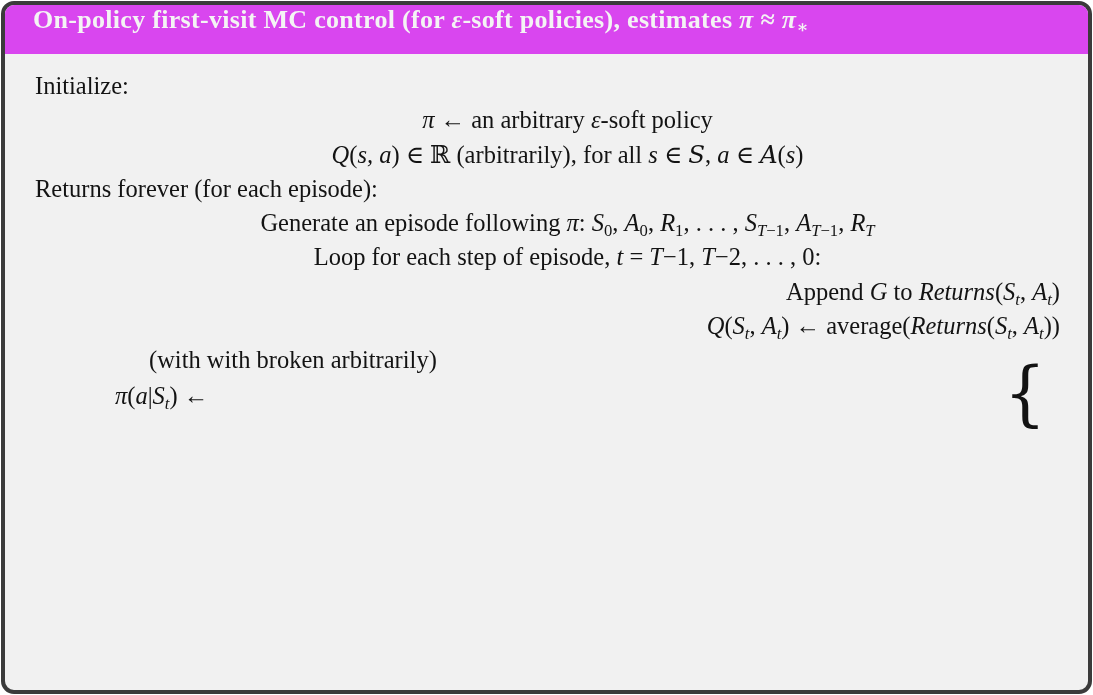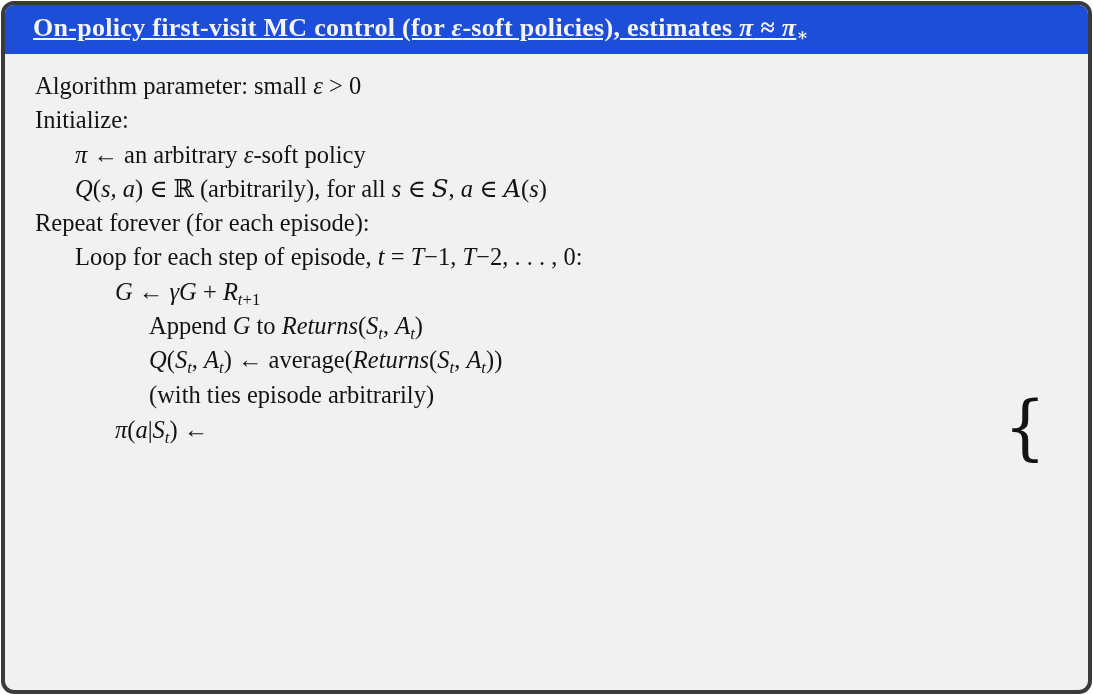--- a/index.html
+++ b/index.html
@@ -12,44 +12,43 @@
     position: absolute;
     left: 1px; top: 1px;
     width: 1091px; height: 693px;
     box-sizing: border-box;
     border: 4px solid #3b3b3b;
     border-radius: 13px;
     background: #f1f1f1;
     overflow: hidden;
   }
   .algo-header {
-    background: #1d4ed8;
+    background: #d946ef;
     height: 45px;
     display: flex;
-    align-items: center;
+    align-items: flex-start;
     padding: 0 28px 4px 28px;
     color: #f4f4f4;
     font-weight: bold;
     font-size: 26px;
     letter-spacing: 0.3px;
     white-space: nowrap;
-    text-decoration: underline;
   }
   .algo-body {
     padding: 15px 28px 0 30px;
     color: #131313;
     font-size: 24.5px;
     line-height: 34.3px;
     white-space: nowrap;
   }
   .line { display: block; }
   .ind-0 { padding-left: 0; }
-  .ind-1 { padding-left: 40px; }
+  .ind-1 { padding-left: 40px; text-align: center; }
   .ind-2 { padding-left: 80px; }
-  .ind-3 { padding-left: 114px; }
+  .ind-3 { padding-left: 114px; text-align: right; }
   .gap-after { margin-bottom: 17px; }
   .flex-line { display: flex; justify-content: space-between; align-items: baseline; }
   i { font-style: italic; }
   sub { font-size: 0.68em; line-height: 0; vertical-align: -0.28em; }
   sup { font-size: 0.68em; line-height: 0; vertical-align: 0.5em; }
   .cal { font-style: italic; font-family: "DejaVu Serif", serif; }
   .formula {
     margin-left: 80px;
     margin-top: 1px;
     display: flex;
@@ -74,33 +73,32 @@
 </style>
 </head>
 <body>
 
 <div class="algo-box">
   <div class="algo-header">
     <span>On-policy first-visit MC control (for <i>ε</i>-soft policies), estimates <i>π</i> ≈ <i>π</i><sub>∗</sub></span>
   </div>
 
   <div class="algo-body">
-    <div class="line ind-0">Algorithm parameter: small <i>ε</i> &gt; 0</div>
     <div class="line ind-0">Initialize:</div>
     <div class="line ind-1"><i>π</i> ← an arbitrary <i>ε</i>-soft policy</div>
     <div class="line ind-1"><i>Q</i>(<i>s, a</i>) ∈ ℝ (arbitrarily), for all <i>s</i> ∈ <span class="cal">S</span>, <i>a</i> ∈ <span class="cal">A</span>(<i>s</i>)</div>
 
-    <div class="line ind-0">Repeat forever (for each episode):</div>
+    <div class="line ind-0">Returns forever (for each episode):</div>
+    <div class="line ind-1">Generate an episode following <i>π</i>: <i>S</i><sub>0</sub>, <i>A</i><sub>0</sub>, <i>R</i><sub>1</sub>, . . . , <i>S</i><sub><i>T</i>−1</sub>, <i>A</i><sub><i>T</i>−1</sub>, <i>R</i><sub><i>T</i></sub></div>
     <div class="line ind-1">Loop for each step of episode, <i>t</i> = <i>T</i>−1, <i>T</i>−2, . . . , 0:</div>
-    <div class="line ind-2"><i>G</i> ← <i>γG</i> + <i>R</i><sub><i>t</i>+1</sub></div>
     <div class="line ind-3">Append <i>G</i> to <i>Returns</i>(<i>S</i><sub><i>t</i></sub>, <i>A</i><sub><i>t</i></sub>)</div>
     <div class="line ind-3"><i>Q</i>(<i>S</i><sub><i>t</i></sub>, <i>A</i><sub><i>t</i></sub>) ← average(<i>Returns</i>(<i>S</i><sub><i>t</i></sub>, <i>A</i><sub><i>t</i></sub>))</div>
 
     <div class="line ind-3 flex-line">
-      <span>(with ties episode arbitrarily)</span>
+      <span>(with with broken arbitrarily)</span>
     </div>
 
 
     <div class="formula">
       <span class="f-lhs"><i>π</i>(<i>a</i>|<i>S</i><sub><i>t</i></sub>) ←</span>
       <span class="f-brace">{</span>
     </div>
   </div>
 </div>
 

